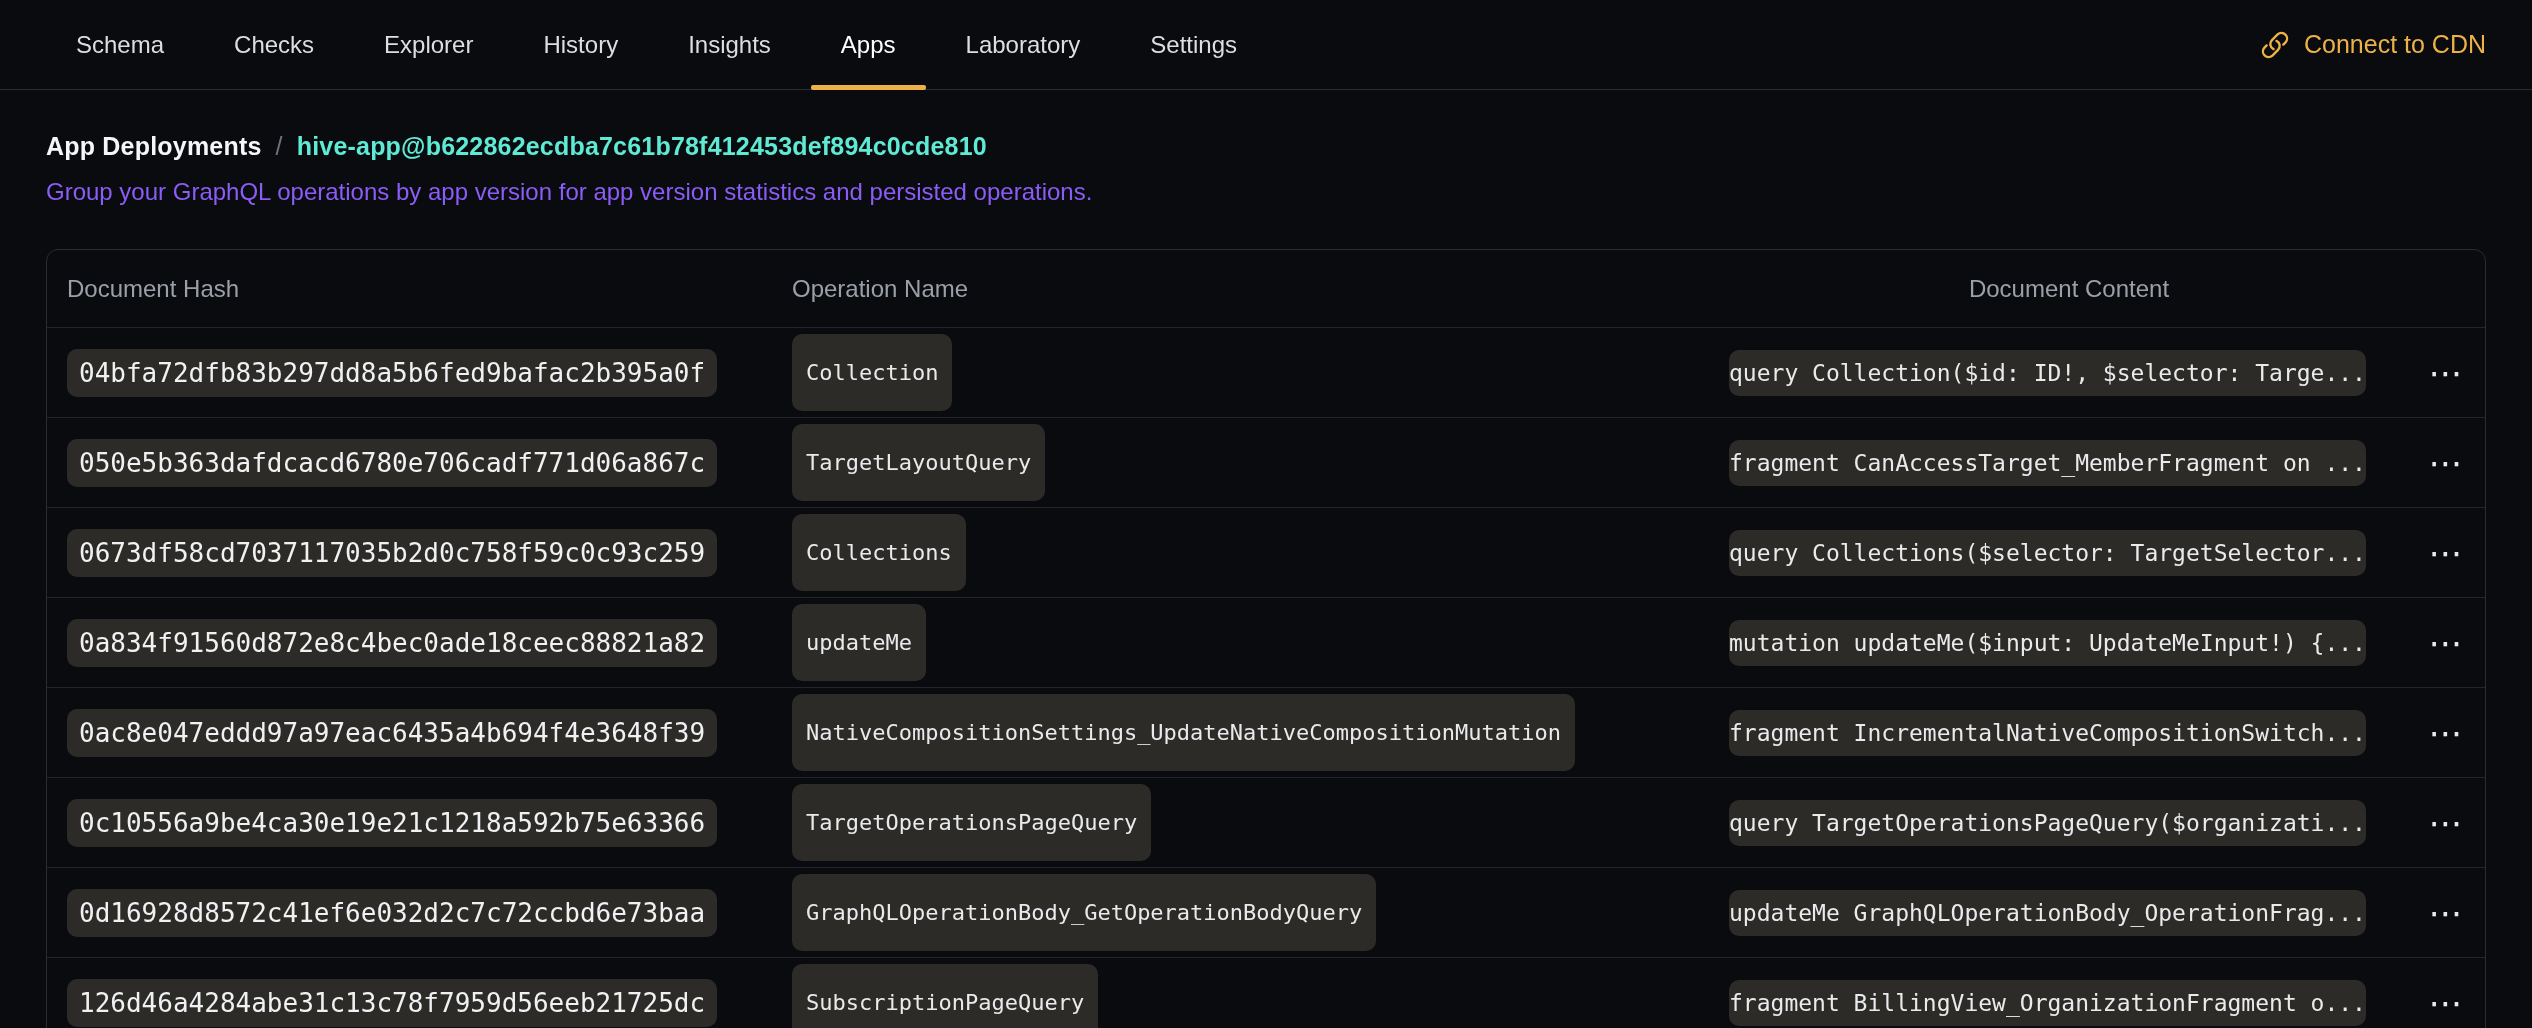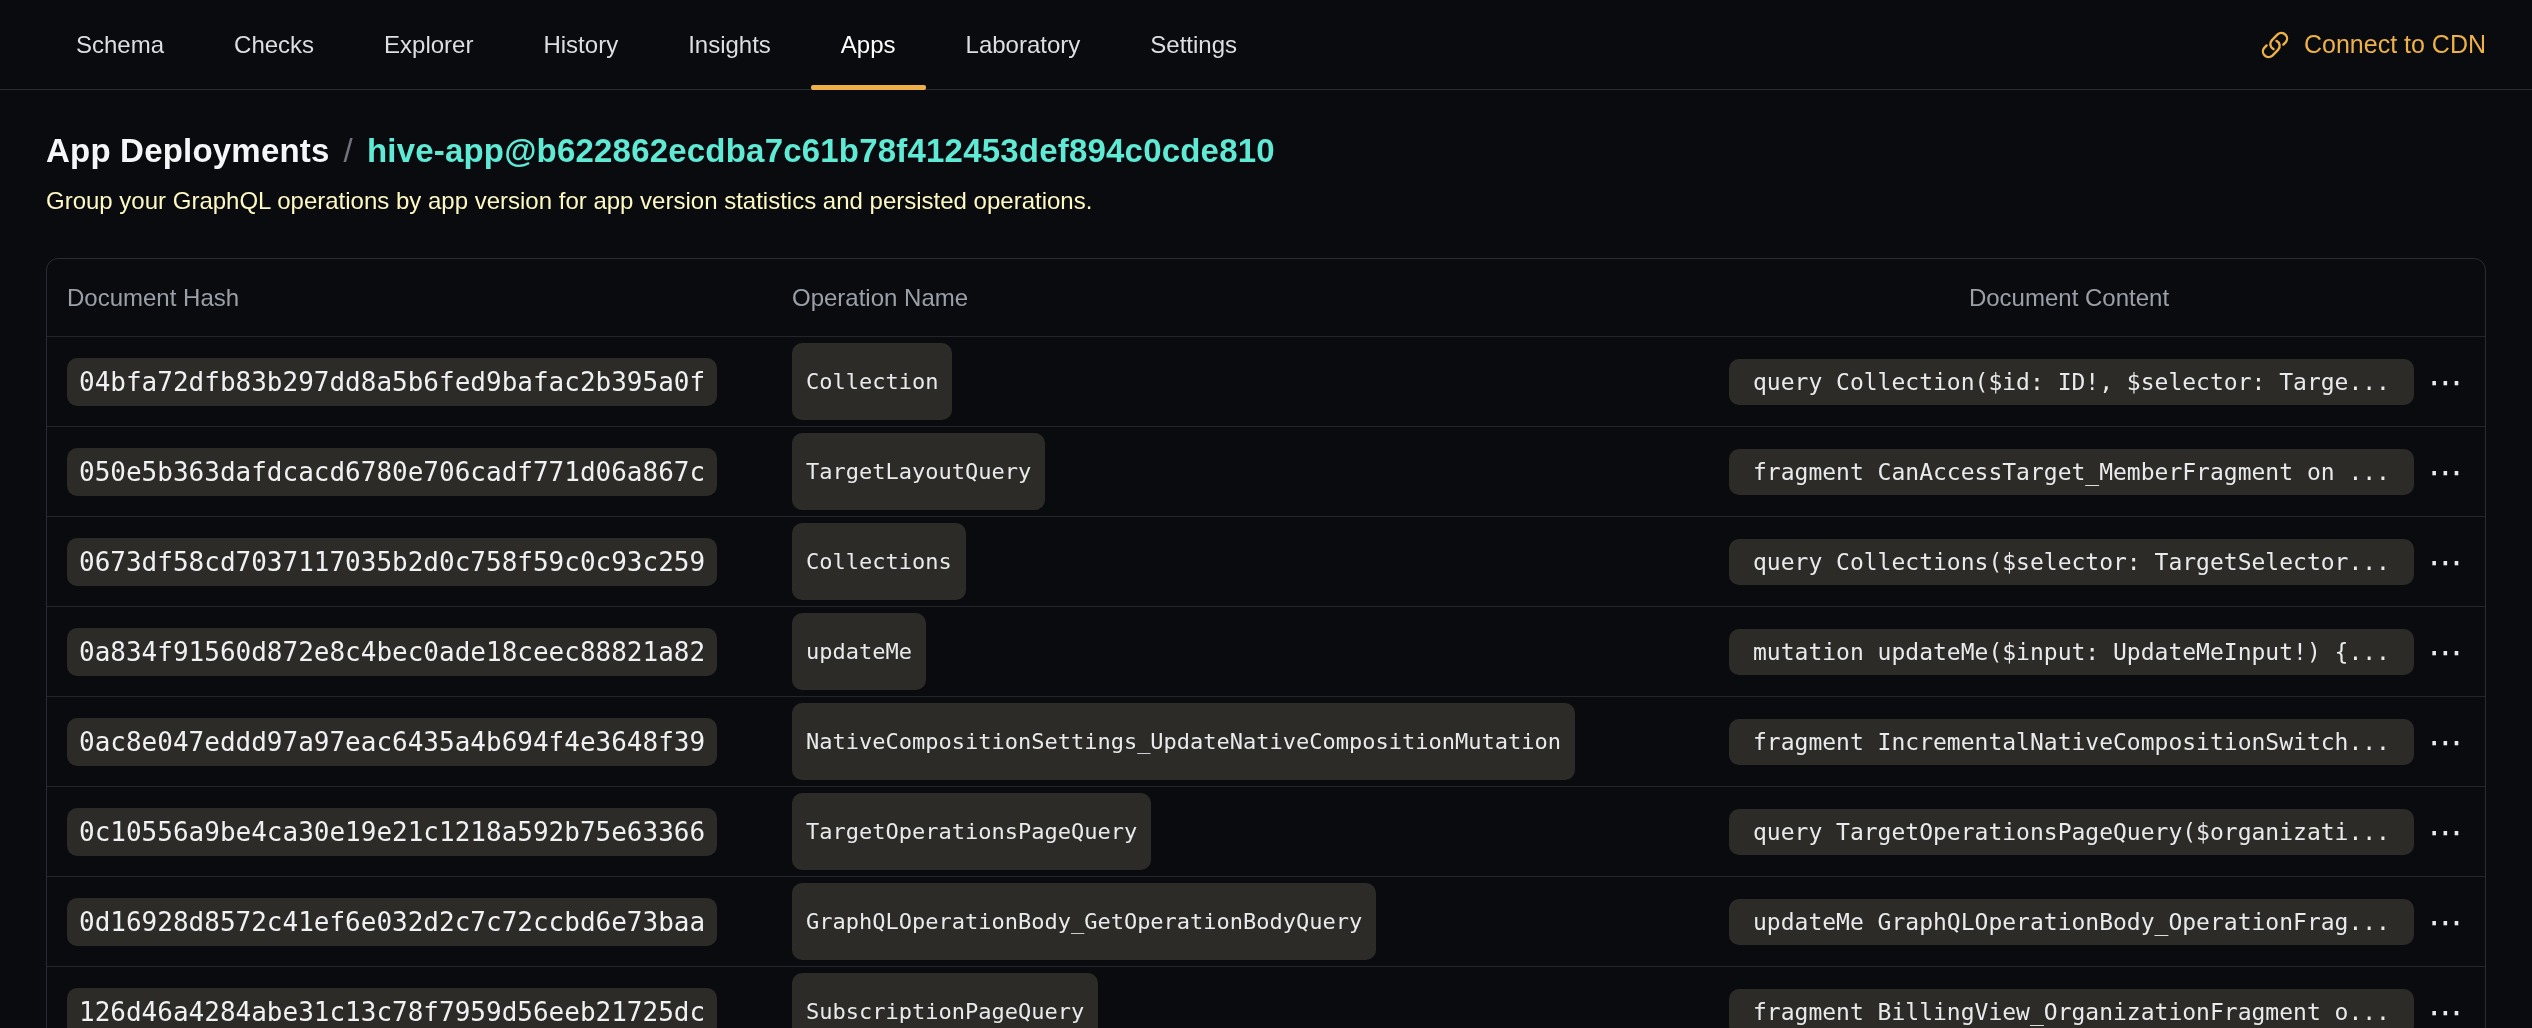--- a/index.html
+++ b/index.html
@@ -56,34 +56,34 @@
     font-size: 25px;
     cursor: pointer;
     white-space: nowrap;
   }
   .connect-cdn svg { width: 30px; height: 30px; display: block; }
 
   
   .page { padding: 0 46px; }
   .page-title {
     margin-top: 42px;
-    font-size: 33px;
+    font-size: 25px;
     font-weight: 700;
     letter-spacing: 0.2px;
     display: flex;
     align-items: baseline;
     white-space: nowrap;
   }
   .page-title .crumb { color: #f5f6f8; cursor: pointer; }
   .page-title .sep { color: #6f737d; font-weight: 400; margin: 0 14px; }
   .page-title .version { color: #5eead4; font-weight: 600; }
   .page-subtitle {
     margin-top: 16px;
     font-size: 24px;
-    color: #fef9c3;
+    color: #8b5cf6;
     line-height: 30px;
   }
 
   
   .table {
     margin-top: 42px;
     border: 1px solid var(--border);
     border-radius: 12px;
     overflow: hidden;
   }
@@ -100,21 +100,21 @@
   .badge {
     display: inline-block;
     background: var(--badge-bg);
     border-radius: 10px;
     font-family: "DejaVu Sans Mono", "Liberation Mono", monospace;
     color: #e9eaec;
     white-space: nowrap;
   }
   .badge.hash   { font-size: 26px; padding: 9px 12px; color: #f0f1f3; }
   .badge.op     { font-size: 22px; padding: 26px 14px; }
-  .badge.doc    { font-size: 23px; padding: 10px 24px; }
+  .badge.doc    { font-size: 23px; padding: 10px 0; }
   .cell-menu { text-align: center; }
   .menu-btn {
     background: none;
     border: none;
     color: #e8e9eb;
     font-size: 34px;
     line-height: 20px;
     letter-spacing: 3px;
     cursor: pointer;
     padding: 6px 10px;

